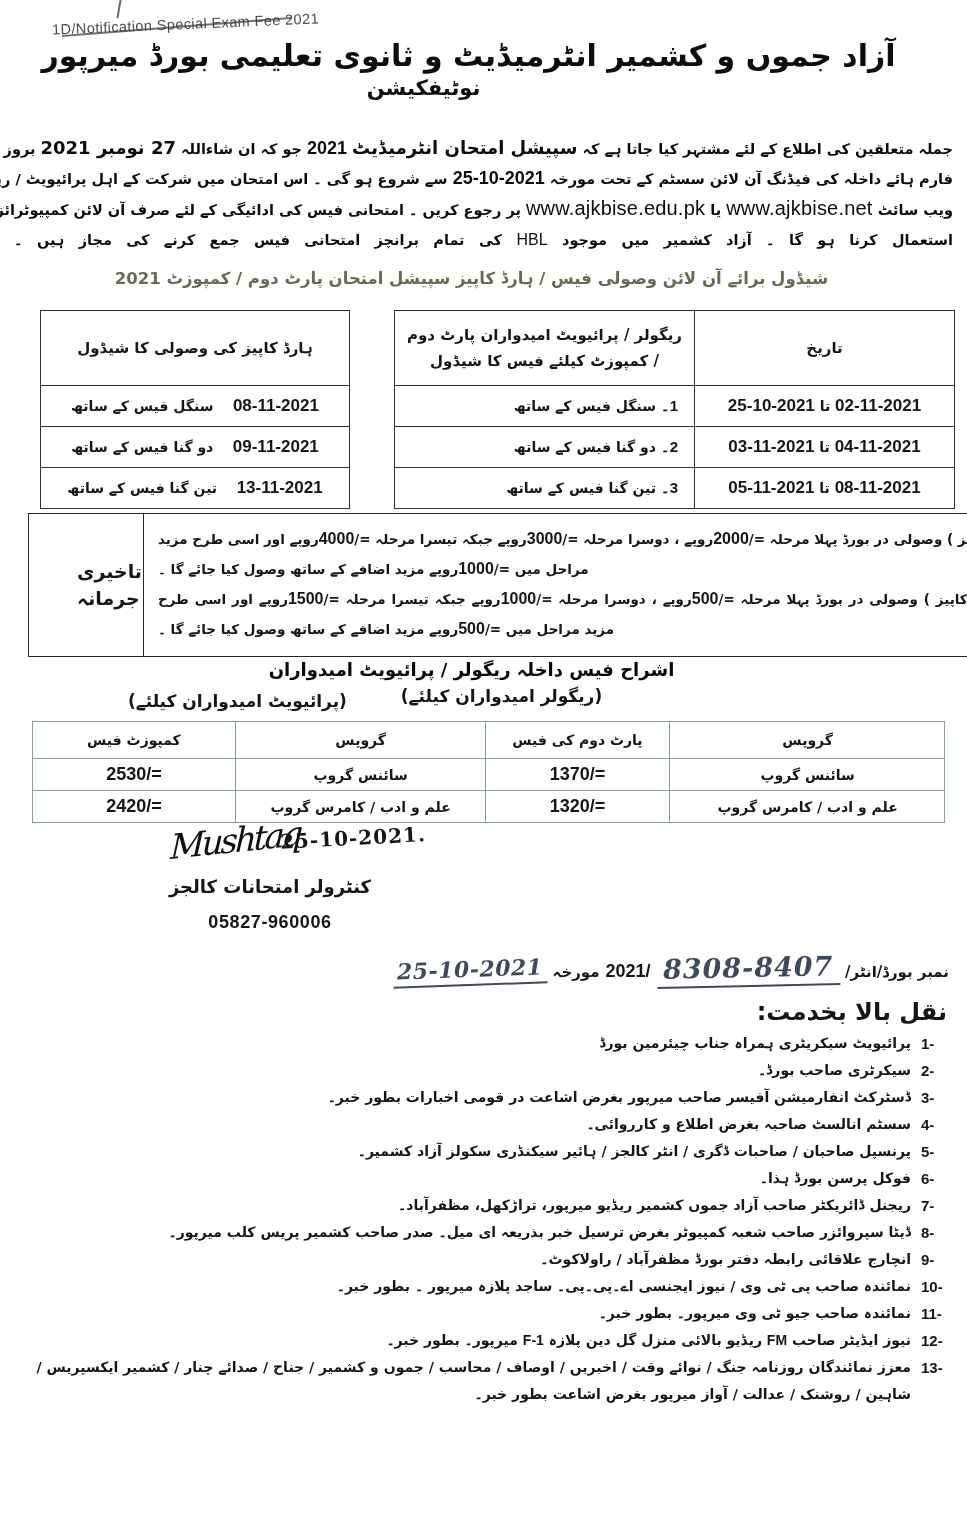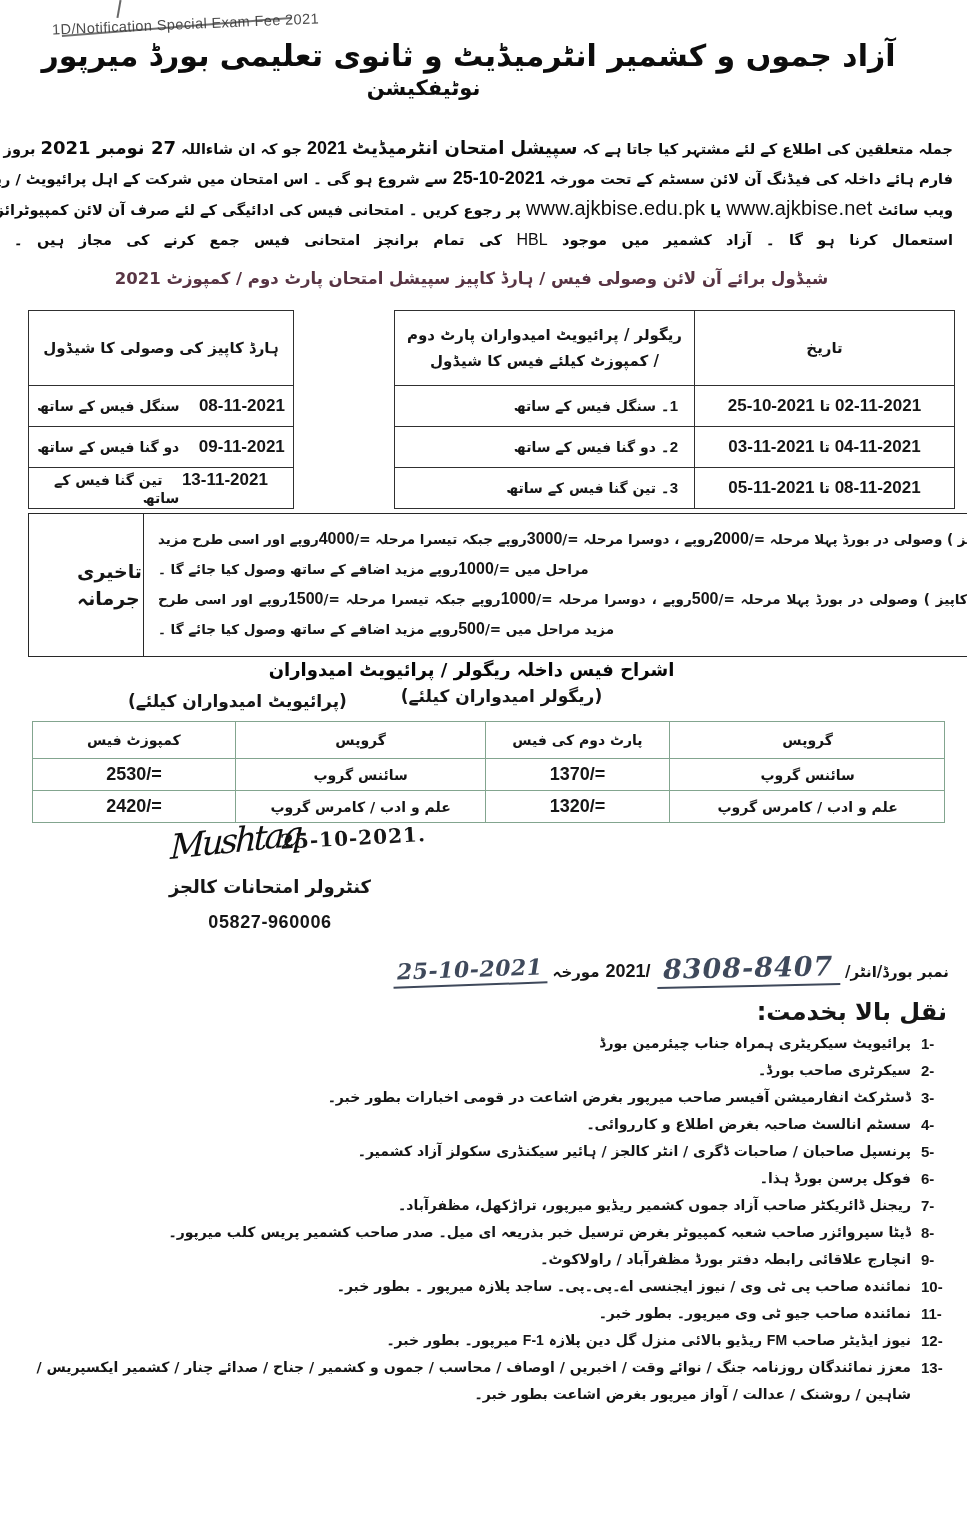--- a/index.html
+++ b/index.html
@@ -114,21 +114,21 @@
     font-weight: 400; font-size: 16px;
   }
 
   
   #schedule-heading {
     position: absolute;
     left: 0; right: 24px; top: 268px;
     text-align: center;
     font-size: 16.5px;
     line-height: 22px;
-    color: #be185d;
+    color: #4d7c0f;
   }
 
   
   .sched-table {
     position: absolute;
     border-collapse: collapse;
     direction: rtl;
     table-layout: fixed;
   }
   .sched-table td, .sched-table th {
@@ -157,21 +157,21 @@
     font-weight: 700;
     font-size: 15px;
   }
 
   #table-right-schedule { right: 12px; top: 310px; width: 560px; }
   #table-right-schedule col.c-label { width: 300px; }
   #table-right-schedule col.c-date  { width: 260px; }
   #table-right-schedule .c-date-cell { text-align: center; }
   #table-right-schedule .c-label-cell { text-align: right; padding-right: 16px; }
 
-  #table-left-schedule { left: 28px; top: 310px; width: 266px; }
+  #table-left-schedule { left: 40px; top: 310px; width: 310px; }
   #table-left-schedule .c-hard-cell { text-align: center; }
 
   
   #table-penalty {
     position: absolute;
     left: 28px; right: 22px; top: 513px;
     border-collapse: collapse;
     direction: rtl;
     table-layout: fixed;
   }

